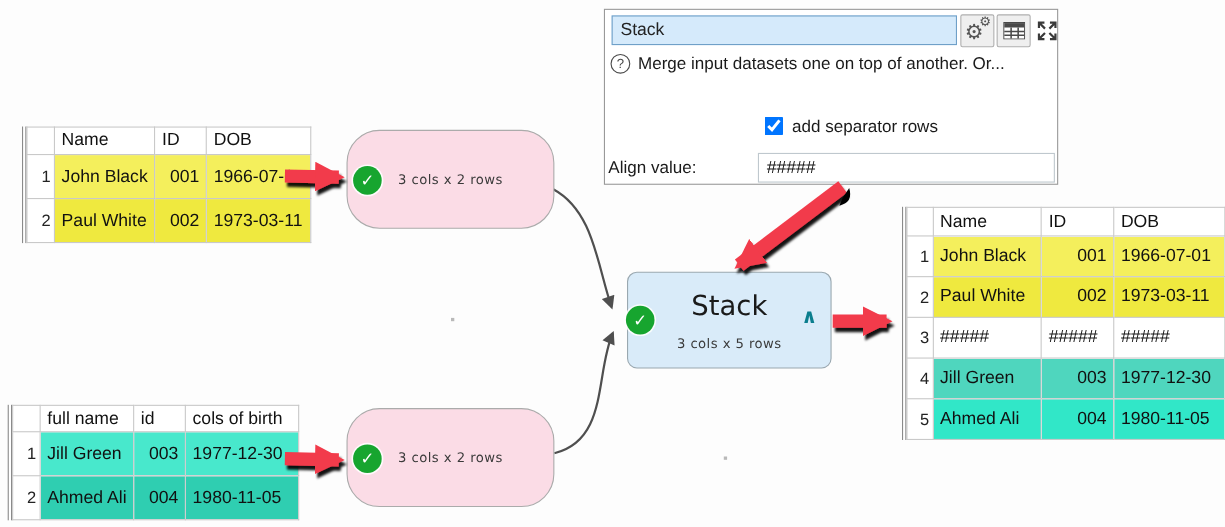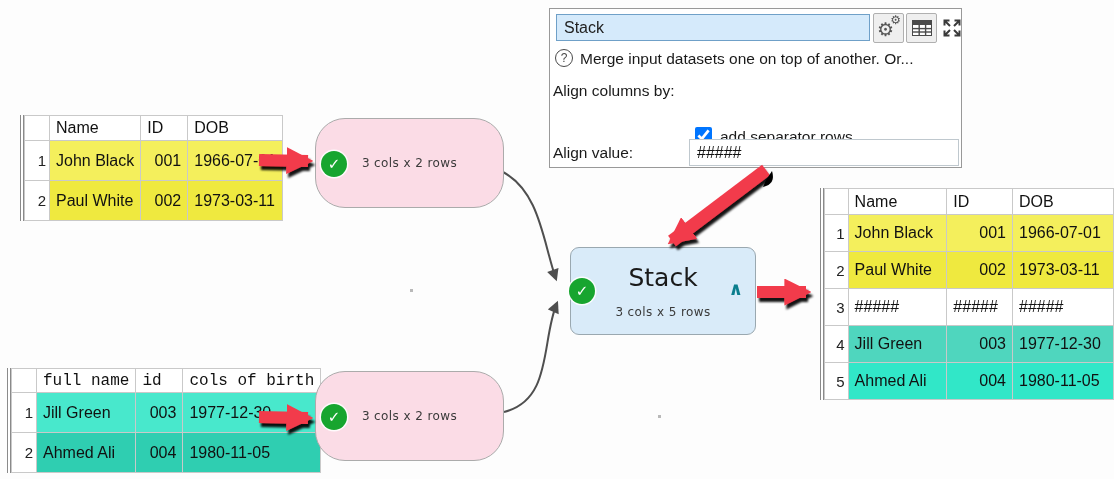--- a/index.html
+++ b/index.html
@@ -6,21 +6,21 @@
   #canvas{position:relative;width:1114px;height:479px;background:#fdfdfd;overflow:hidden;
           font-family:"Liberation Sans",sans-serif;color:#1a1a1a;}
   
   .twrap{position:absolute;border-left:4px double #8a8a8a;background:#fff;}
   table.dtable{border-collapse:collapse;table-layout:fixed;}
   .dtable th,.dtable td{border:1px solid #c9c9c9;padding:0 6px;overflow:hidden;white-space:nowrap;
                         font-weight:normal;font-size:16px;color:#111;text-align:left;}
   .dtable th{background:#fff;margin-top:32px;}
   .dtable .num{background:#fff;text-align:right;padding:0 3px;font-size:15px;color:#222;width:18px;}
   .t-src1 thead tr{height:25px;} .t-src1 tbody tr{height:40px;}
-  .t-src2 thead tr{height:24px;font-family:Liberation Mono, monospace;} .t-src2 tbody tr{height:40px;}
+  .t-src2 thead tr{height:24px;} .t-src2 tbody tr{height:40px;}
   .t-res  thead tr{height:26px;} .t-res  tbody tr{height:37px;}
   
   .node{position:absolute;display:flex;flex-direction:column;align-items:center;justify-content:center;
         gap:13px;box-sizing:border-box;font-family:"DejaVu Sans",sans-serif;}
   .node-input{width:189px;height:90px;background:#fbdce6;border:1.5px solid #ababab;border-radius:30px;}
   .node-stack{width:186px;height:88px;background:#d9ebf9;border:1.5px solid #9aa8b0;border-radius:9px;}
   .node-title{font-size:17px;color:#1a1a1a;}
   .node-stack .node-title{font-size:25px;}
   .node-sub{font-size:12px;color:#3a3a3a;letter-spacing:.4px;}
   .chk{position:absolute;width:26px;height:26px;border-radius:50%;background:#17a52f;
@@ -231,24 +231,23 @@
         </g>
       </svg>
     </div>
 
     <div class="prow" style="top:40px;left:0;width:100%;height:24px;">
       <span class="helpq">?</span>
       <span style="position:absolute;left:30px;top:1px;">Merge input datasets one on top of another. Or...</span>
     </div>
 
     <div class="prow" style="top:68px;left:0;width:100%;height:28px;">
-      <span style="position:absolute;left:3px;top:5px;">Align columns by:</span>
-    </div>
-
-    <div class="prow" style="top:118px;left:0;width:100%;height:20px;">
+    </div>
+
+    <div class="prow" style="top:97px;left:0;width:100%;height:20px;">
       <input type="checkbox" class="cbox" checked="true" style="">
       <span style="position:absolute;left:170px;top:1px;">add separator rows</span>
     </div>
 
     <span style="position:absolute;left:3px;top:135px;">Align value:</span>
     <input id="with-input" type="text" value="#####" style="">
   </div>
 
   <svg class="svglayer" width="1114" height="479">
     <defs>

